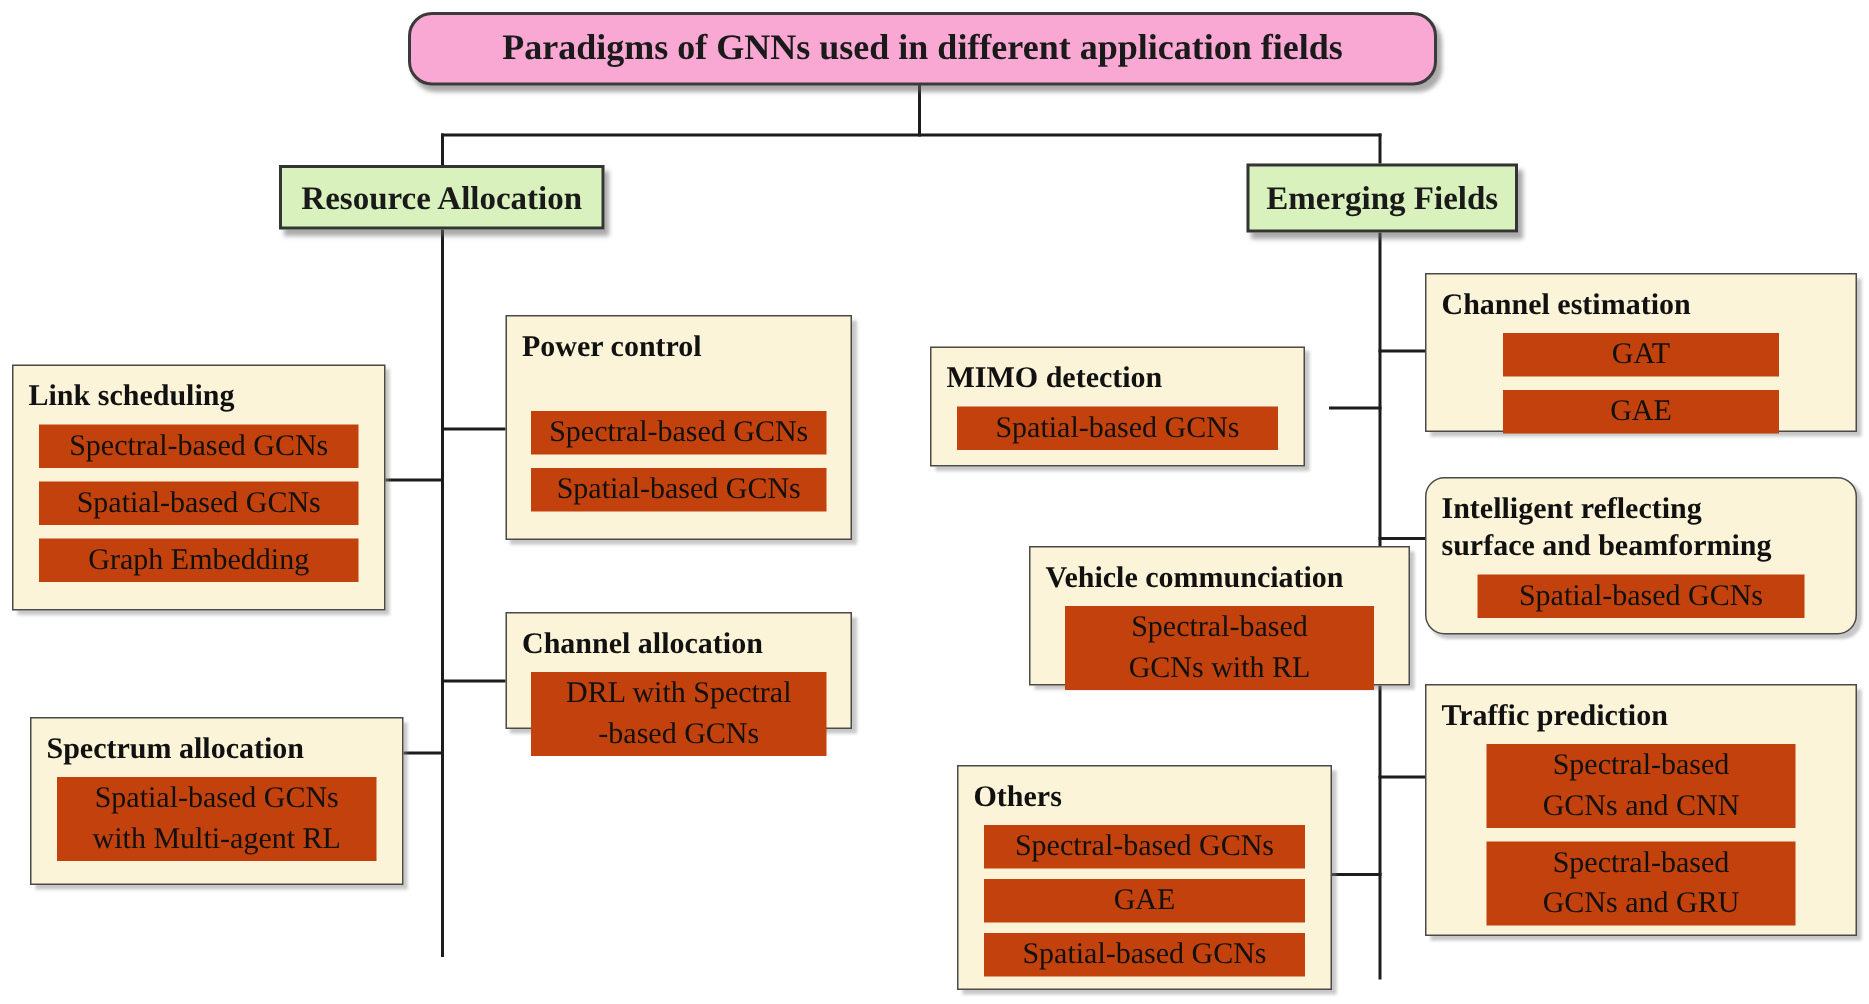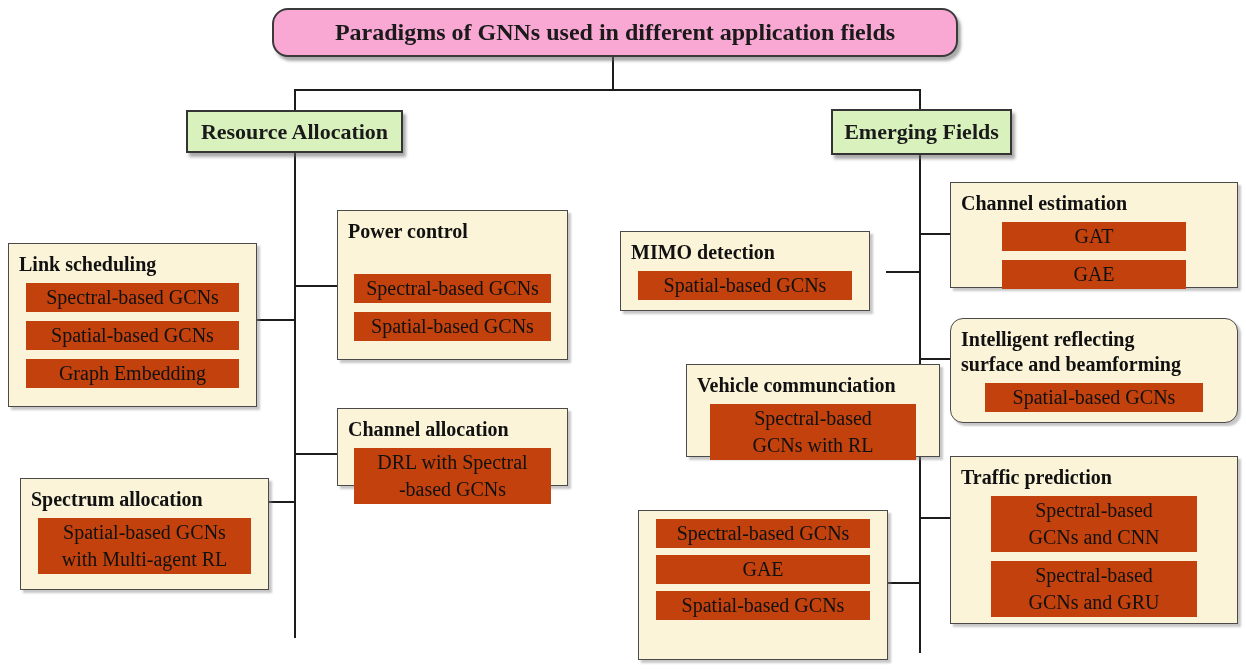--- a/index.html
+++ b/index.html
@@ -153,20 +153,21 @@
 
   <div class="node node-vehicle" style="left:638px;top:364px;width:254px;height:93px;margin-left:48px;">
     <div class="node-title">Vehicle communciation</div>
     <div class="chips">
       <div class="chip">Spectral-based
 GCNs with RL</div>
     </div>
   </div>
 
   <div class="node node-others" style="left:638px;top:510px;width:250px;height:150px;">
+    <div class="node-title">Others</div>
     <div class="chips">
       <div class="chip">Spectral-based GCNs</div>
       <div class="chip">GAE</div>
       <div class="chip">Spatial-based GCNs</div>
     </div>
   </div>
 
   <div class="node node-chanest" style="left:950px;top:182px;width:288px;height:106px;">
     <div class="node-title">Channel estimation</div>
     <div class="chips">

